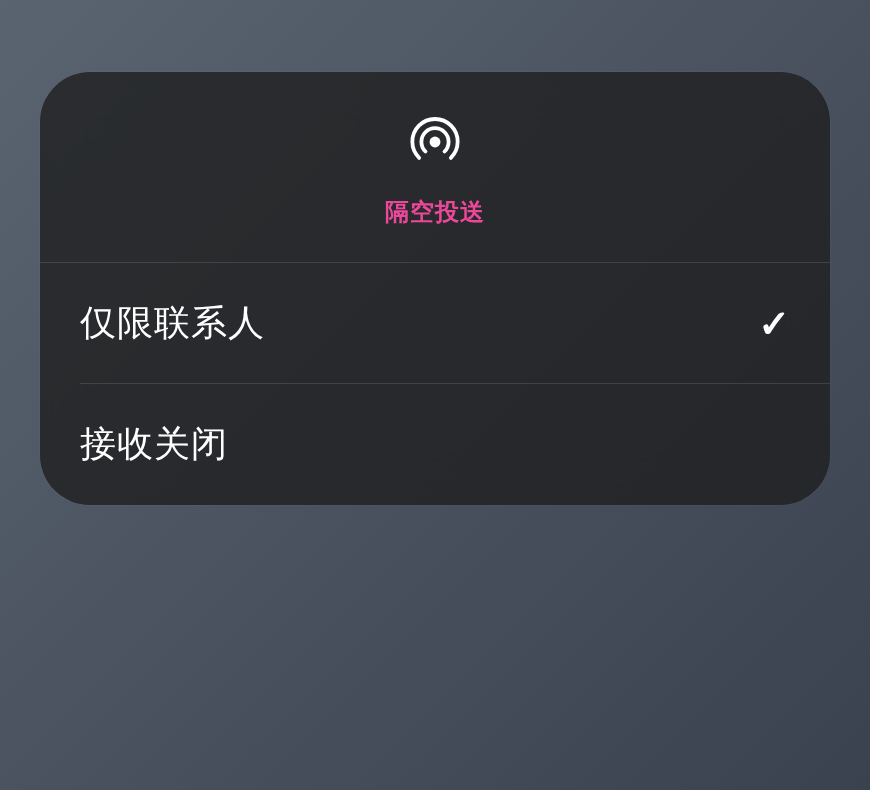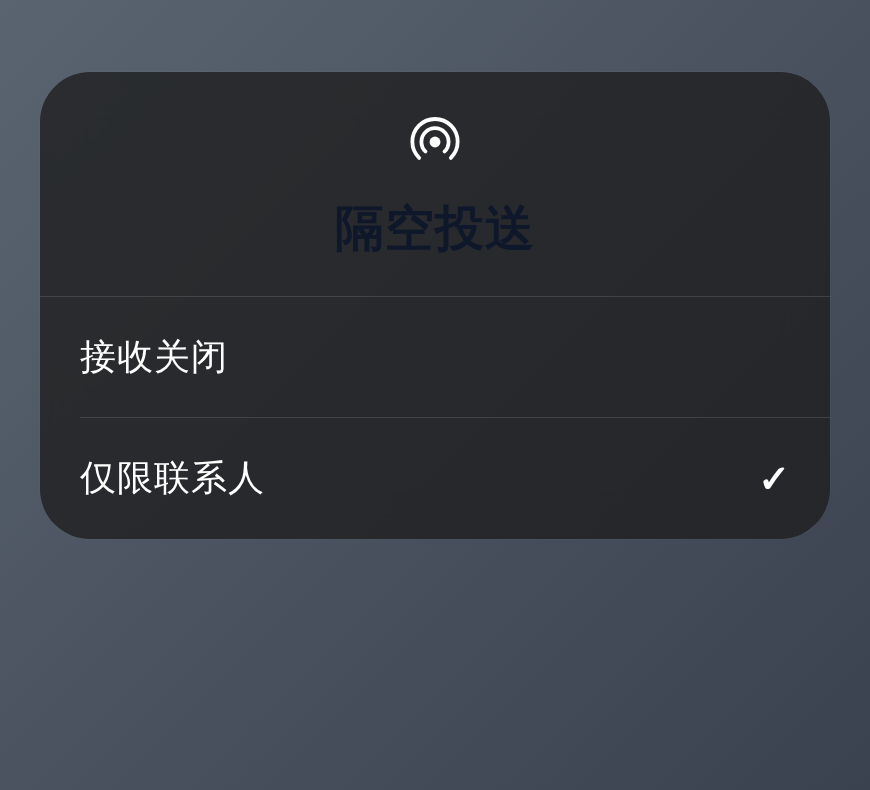--- a/index.html
+++ b/index.html
@@ -40,22 +40,22 @@
     .airdrop-icon {
       width: 60px;
       height: 60px;
       margin-bottom: 24px;
       display: flex;
       align-items: center;
       justify-content: center;
     }
 
     .title {
-      color: #0f172a;
-      font-size: 49px;
+      color: #ec4899;
+      font-size: 24px;
       font-weight: 600;
       letter-spacing: 1px;
     }
 
     .option-list {
       display: flex;
       flex-direction: column;
     }
 
     .option {
@@ -105,21 +105,21 @@
         <circle cx="32" cy="32" r="6" fill="#ffffff" stroke="none"></circle>
         <path d="M 21.5 42.5 A 15 15 0 1 1 42.5 42.5"></path>
         <path d="M 14.5 49.5 A 25 25 0 1 1 49.5 49.5"></path>
       </svg>
     </div>
     <div class="title">隔空投送</div>
   </div>
 
   <div class="option-list">
     <div class="option">
+      <span class="option-label">仅限联系人</span>
+      <span class="checkmark visible">✓</span>
+    </div>
+    <div class="option">
       <span class="option-label">接收关闭</span>
 
-    </div>
-    <div class="option">
-      <span class="option-label">仅限联系人</span>
-      <span class="checkmark visible">✓</span>
     </div>
   </div>
 </div>
 
 </body></html>

